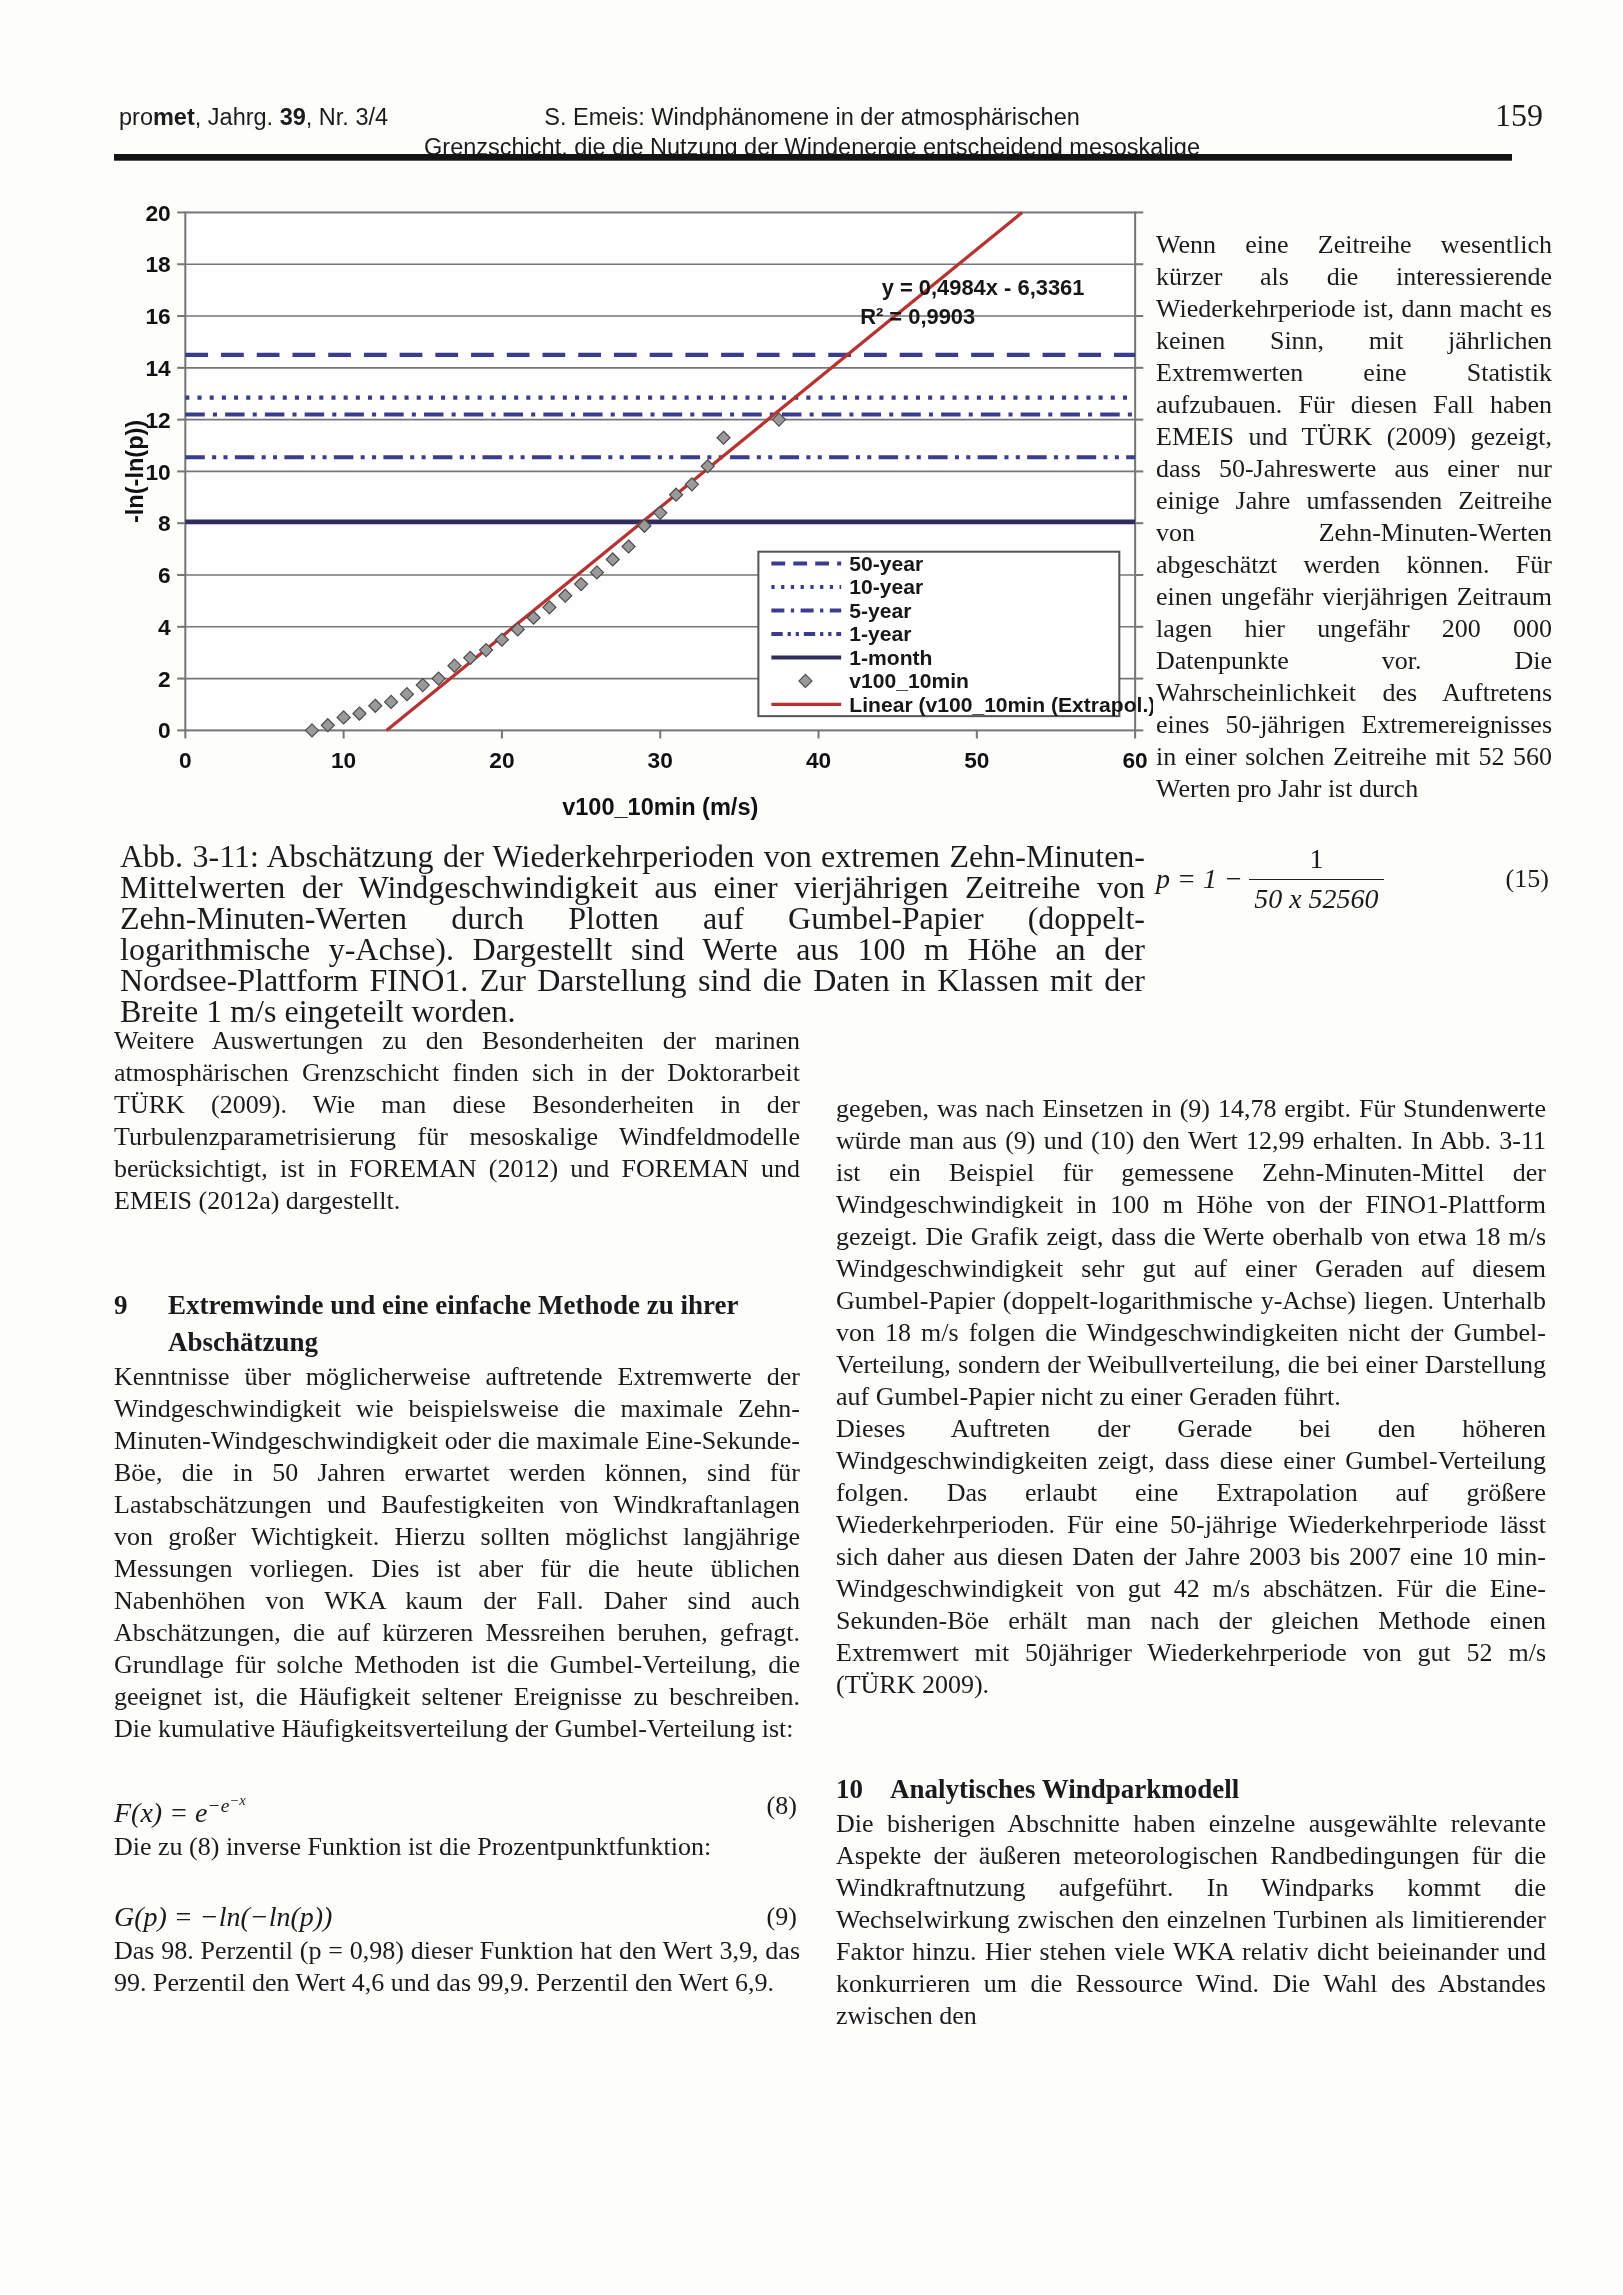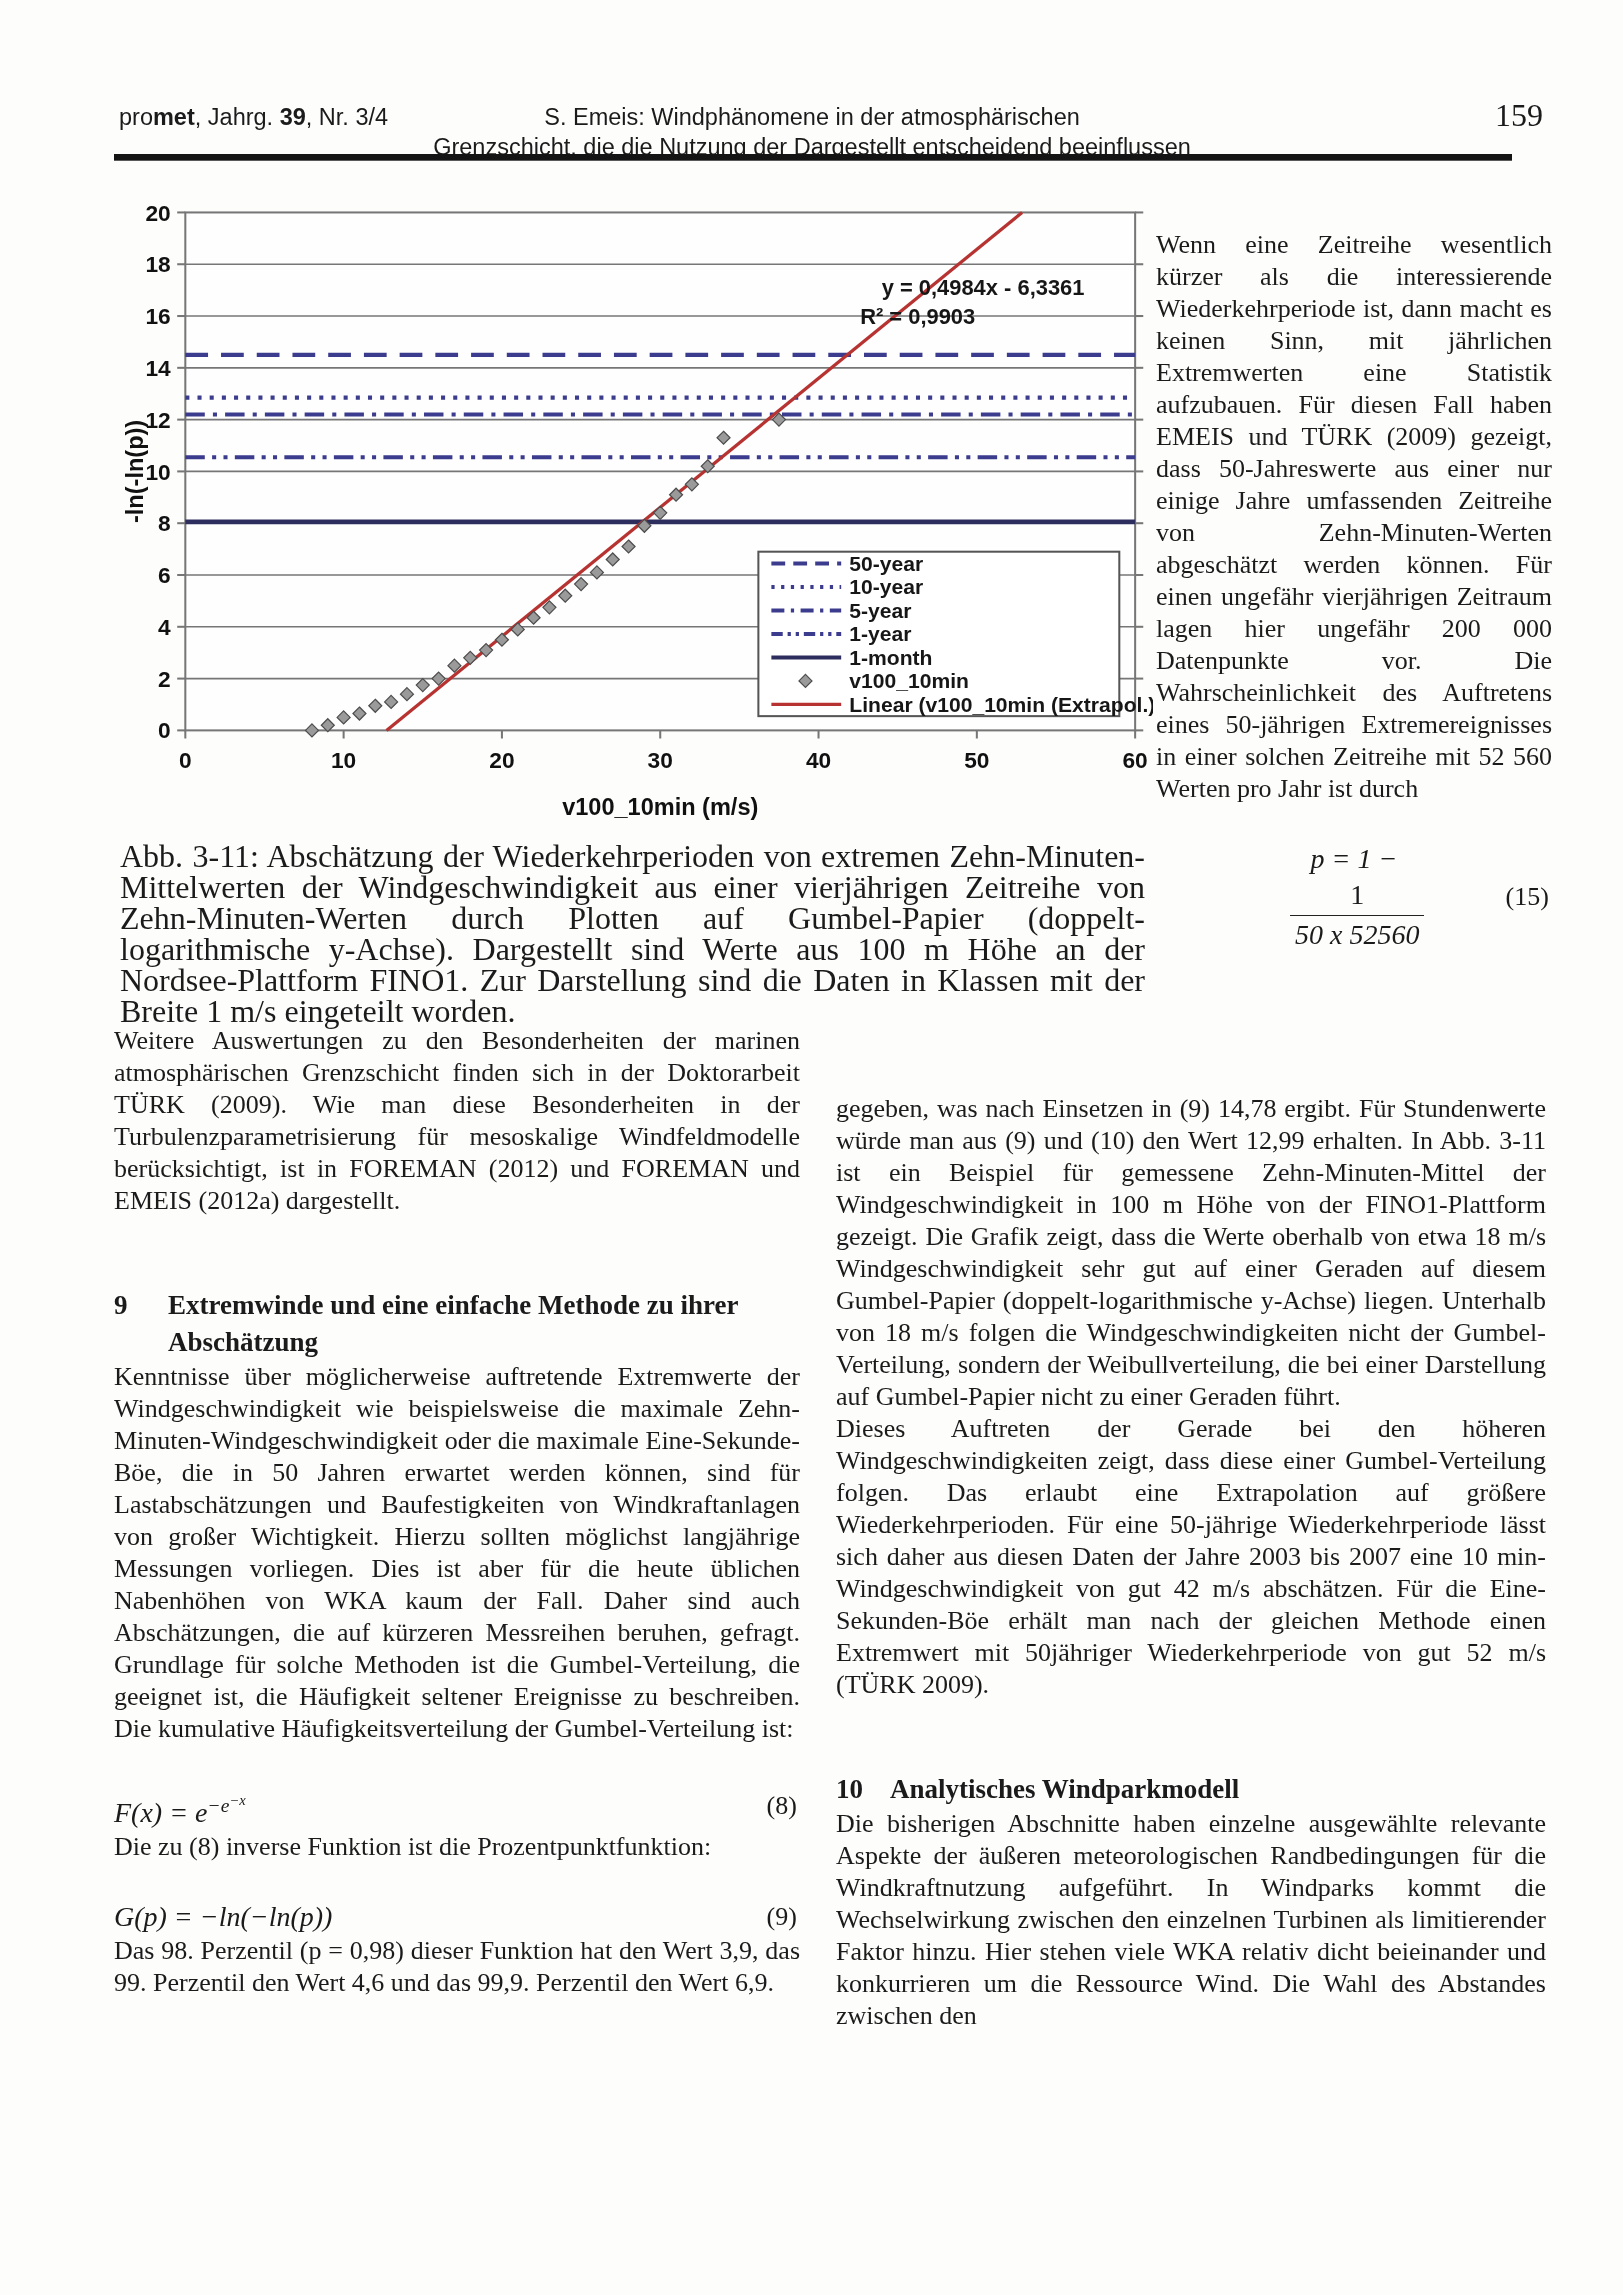--- a/index.html
+++ b/index.html
@@ -47,31 +47,31 @@
   .eq sup { font-size:19.5px; }
   .eq sup sup { font-size:14.6px; }
   .frac { display:inline-block; vertical-align:middle; text-align:center;
           margin-left:6.5px; }
   .frac .num { display:block; border-bottom:1.6px solid #222; padding:0 11.4px 1.6px; }
   .frac .den { display:block; padding:1.6px 4.9px 0; }
 
   .mt-para    { margin-top:42px; }
   .mt-head    { margin-top:70px; }
   .mt-afterhd { margin-top:29px; }
-  .mt-eq      { margin-top:36px;flex-direction:column; }
+  .mt-eq      { margin-top:36px; }
 </style>
 </head>
 <body>
 
 <div class="abs hdr-left sans">
   <span><span>pro</span><span class="it">met</span></span><span>, Jahrg. </span><span class="b">39</span><span>, Nr. 3/4</span>
 </div>
 <div class="abs hdr-center sans">
   <div>S. Emeis: Windphänomene in der atmosphärischen</div>
-  <div>Grenzschicht, die die Nutzung der Dargestellt entscheidend beeinflussen</div>
+  <div>Grenzschicht, die die Nutzung der Windenergie entscheidend mesoskalige</div>
 </div>
 <div class="abs hdr-page">159</div>
 <div class="abs hdr-rule"></div>
 
 <svg id="chart-svg" class="abs" width="1031" height="635" viewBox="0 0 1270 782">
     <rect x="78" y="14" width="1170" height="638" fill="#fefefe" stroke="#767676" stroke-width="2.5"></rect>
     <line x1="68" y1="652" x2="78" y2="652" stroke="#767676" stroke-width="2.5"></line>
     <line x1="1248" y1="652" x2="1258" y2="652" stroke="#767676" stroke-width="2.5"></line>
     <text x="60" y="662" text-anchor="end" font-size="28" font-weight="bold" fill="#111" font-family="Liberation Sans, sans-serif">0</text>
     <line x1="78" y1="588.2" x2="1248" y2="588.2" stroke="#767676" stroke-width="2"></line>

